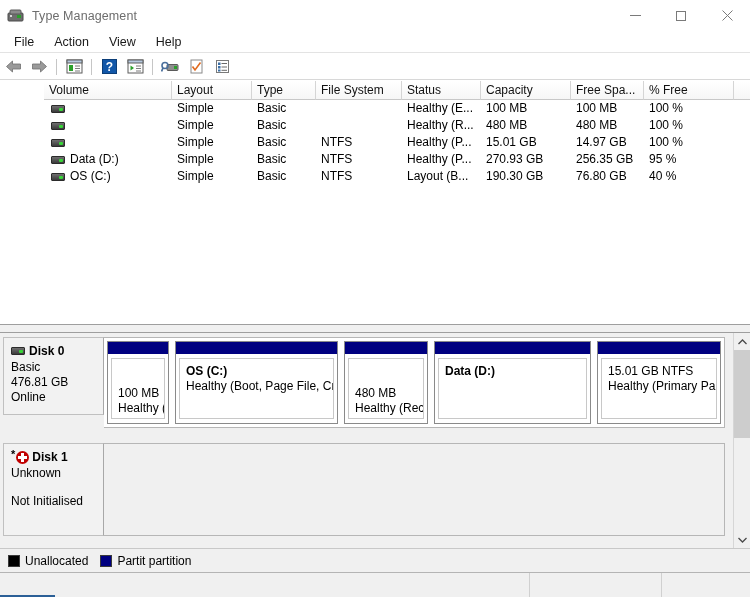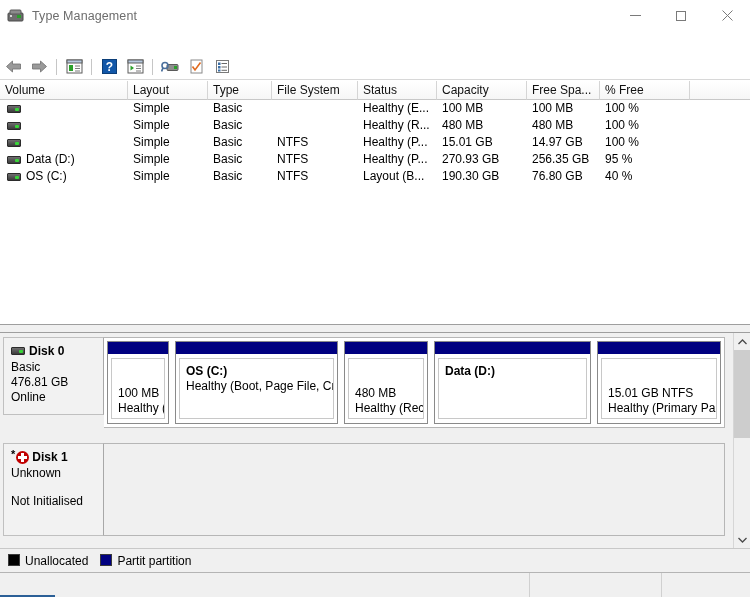--- a/index.html
+++ b/index.html
@@ -52,21 +52,21 @@
   }
   .tbtn {
     width: 22px; height: 22px; margin: 0 2px;
     display: flex; align-items: center; justify-content: center;
   }
   .tsep { width: 1px; height: 16px; background: #c6c6c6; margin: 0 4px; }
 
   
   .listpane {
     position: absolute; left: 0; top: 81px; width: 750px; height: 243px;
-    background: #ffffff; overflow: hidden;
+    background: #ffffff; overflow: hidden; padding-left: 44px;
   }
   .lhead { display: flex; height: 19px; background: #ffffff; }
   .lhead .hc {
     height: 19px; line-height: 18px;
     border-right: 1px solid #d5d5d5;
     border-bottom: 1px solid #c8c8c8;
     padding-left: 5px; font-size: 12px; color: #111;
     background: linear-gradient(#ffffff,#f6f6f6);
     overflow: hidden; white-space: nowrap;
   }
@@ -172,21 +172,21 @@
     position: absolute; left: 0; top: 17px; width: 17px; height: 88px;
     background: #cdcdcd;
   }
 
   
   .legend {
     position: absolute; left: 0; top: 548px; width: 750px; height: 24px;
     background: #f0f0f0; display: flex; align-items: center; padding-left: 8px;
     border-top: 1px solid #c8c8c8;
   }
-  .lgitem { display: flex; align-items: flex-start; margin-right: 12px; }
+  .lgitem { display: flex; align-items: center; margin-right: 12px; }
   .lgswatch { width: 12px; height: 12px; border: 1px solid #3a3a3a; margin-right: 5px; }
   .lglabel { font-size: 12px; color: #000; }
 
   
   .statusbar {
     position: absolute; left: 0; top: 572px; width: 750px; height: 25px;
     background: #f0f0f0; border-top: 1px solid #b4b4b4; display: flex;
   }
   .sbpanel { height: 25px; border-right: 1px solid #d0d0d0; }
   .sbpanel.grow { flex: 1 1 auto; border-right: none; }
@@ -215,20 +215,26 @@
           <span class="sq"></span>
         </div>
       <div class="winbtn close">
         <svg width="11" height="11" viewBox="0 0 11 11">
             <path d="M0.5 0.5 L10.5 10.5 M10.5 0.5 L0.5 10.5" stroke="currentColor" stroke-width="1" fill="none"></path>
           </svg>
       </div>
     </div>
   </div>
 
+  <div class="menubar">
+    <div class="menuitem">File</div>
+    <div class="menuitem">Action</div>
+    <div class="menuitem">View</div>
+    <div class="menuitem">Help</div>
+  </div>
 
   <div class="toolbar">
     <div class="tbtn">
       <svg width="17" height="13" viewBox="0 0 17 13">
         <path d="M7.5 1 L1.5 6.5 L7.5 12 L7.5 9 L15.5 9 L15.5 4 L7.5 4 Z" fill="#9a9a9a" stroke="#6f6f6f" stroke-width="0.8" stroke-linejoin="round"></path>
       </svg>
     </div>
     <div class="tbtn">
       <svg width="17" height="13" viewBox="0 0 17 13">
         <path d="M9.5 1 L15.5 6.5 L9.5 12 L9.5 9 L1.5 9 L1.5 4 L9.5 4 Z" fill="#9a9a9a" stroke="#6f6f6f" stroke-width="0.8" stroke-linejoin="round"></path>
@@ -410,21 +416,21 @@
         <div class="partition" style="width:169px">
           <div class="partbar"></div>
           <div class="partbody">
             <div class="ptitle">Data  (D:)</div>
           </div>
         </div>
         <div class="partition" style="width:124px">
           <div class="partbar"></div>
           <div class="partbody">
             <div class="ptitle"></div>
-            <div class="pline" style="margin-top:22px">15.01 GB NTFS</div>
+            <div class="pline" style="">15.01 GB NTFS</div>
             <div class="pline">Healthy (Primary Partit</div>
           </div>
         </div>
       </div>
     </div>
 
     <div class="diskrow" style="top:110px;">
       <div class="diskinfo" style="height:93px">
         <div class="diskname">
           <span class="astr">*</span>

